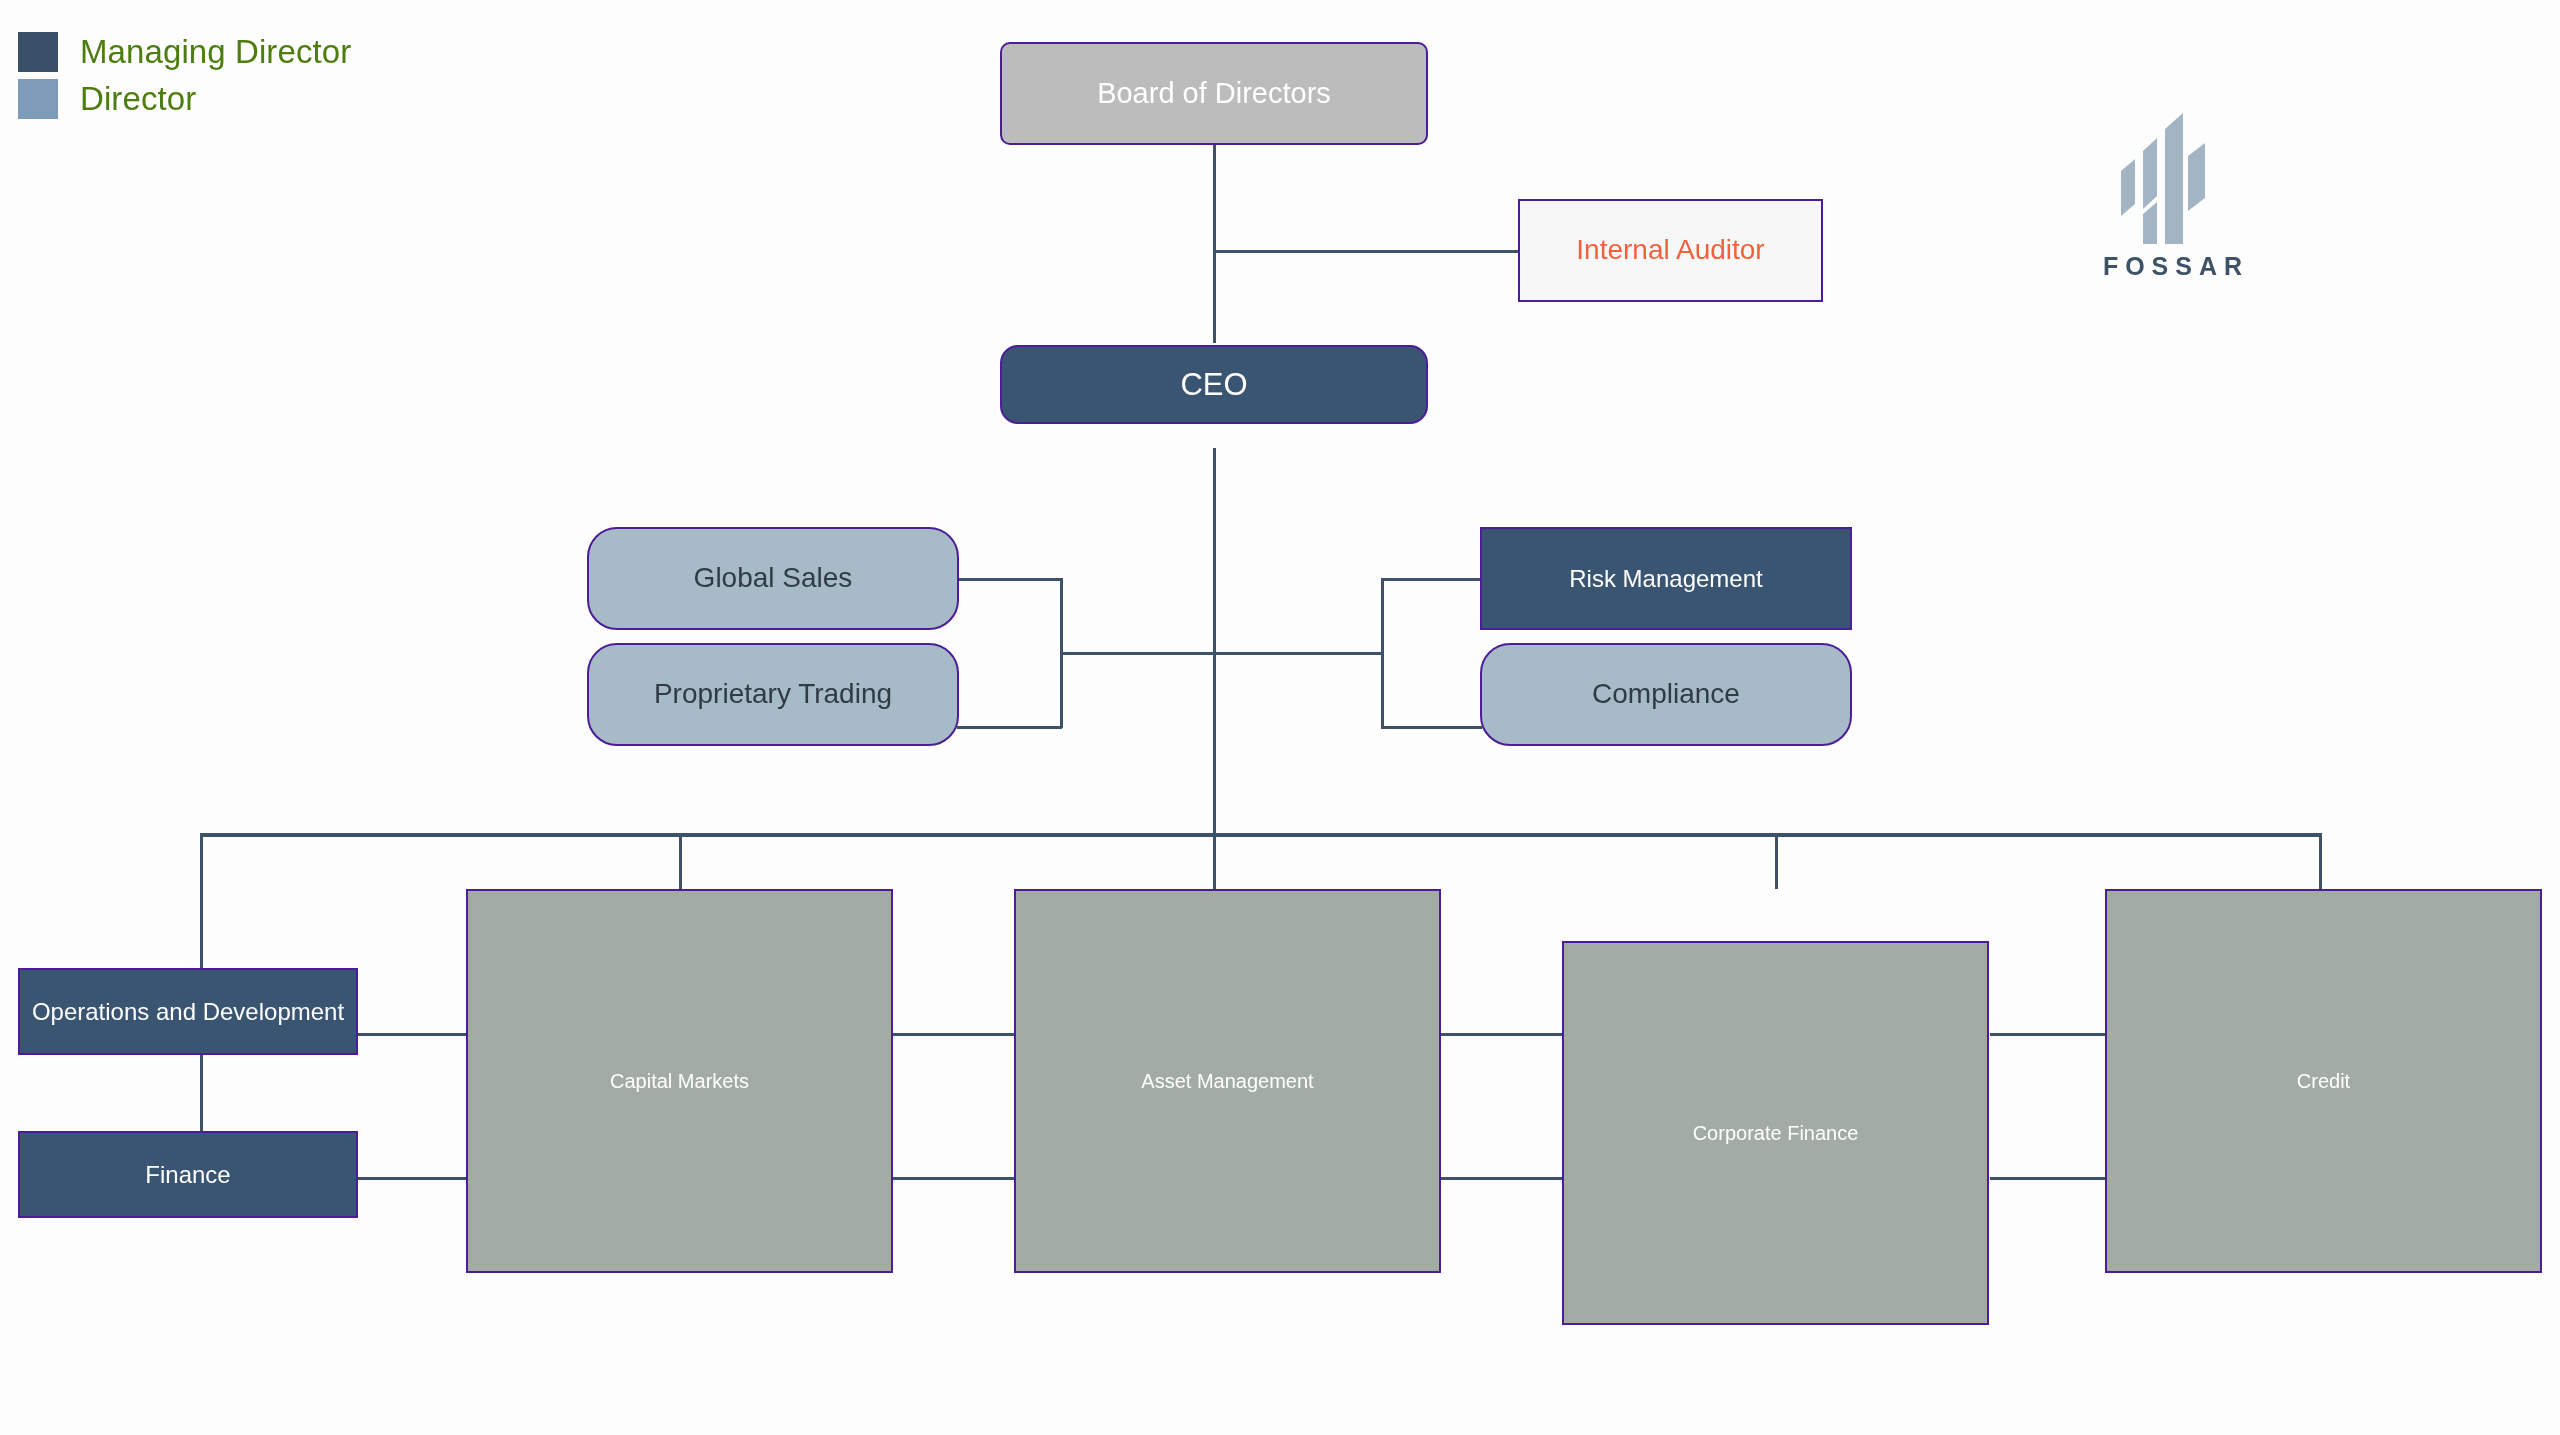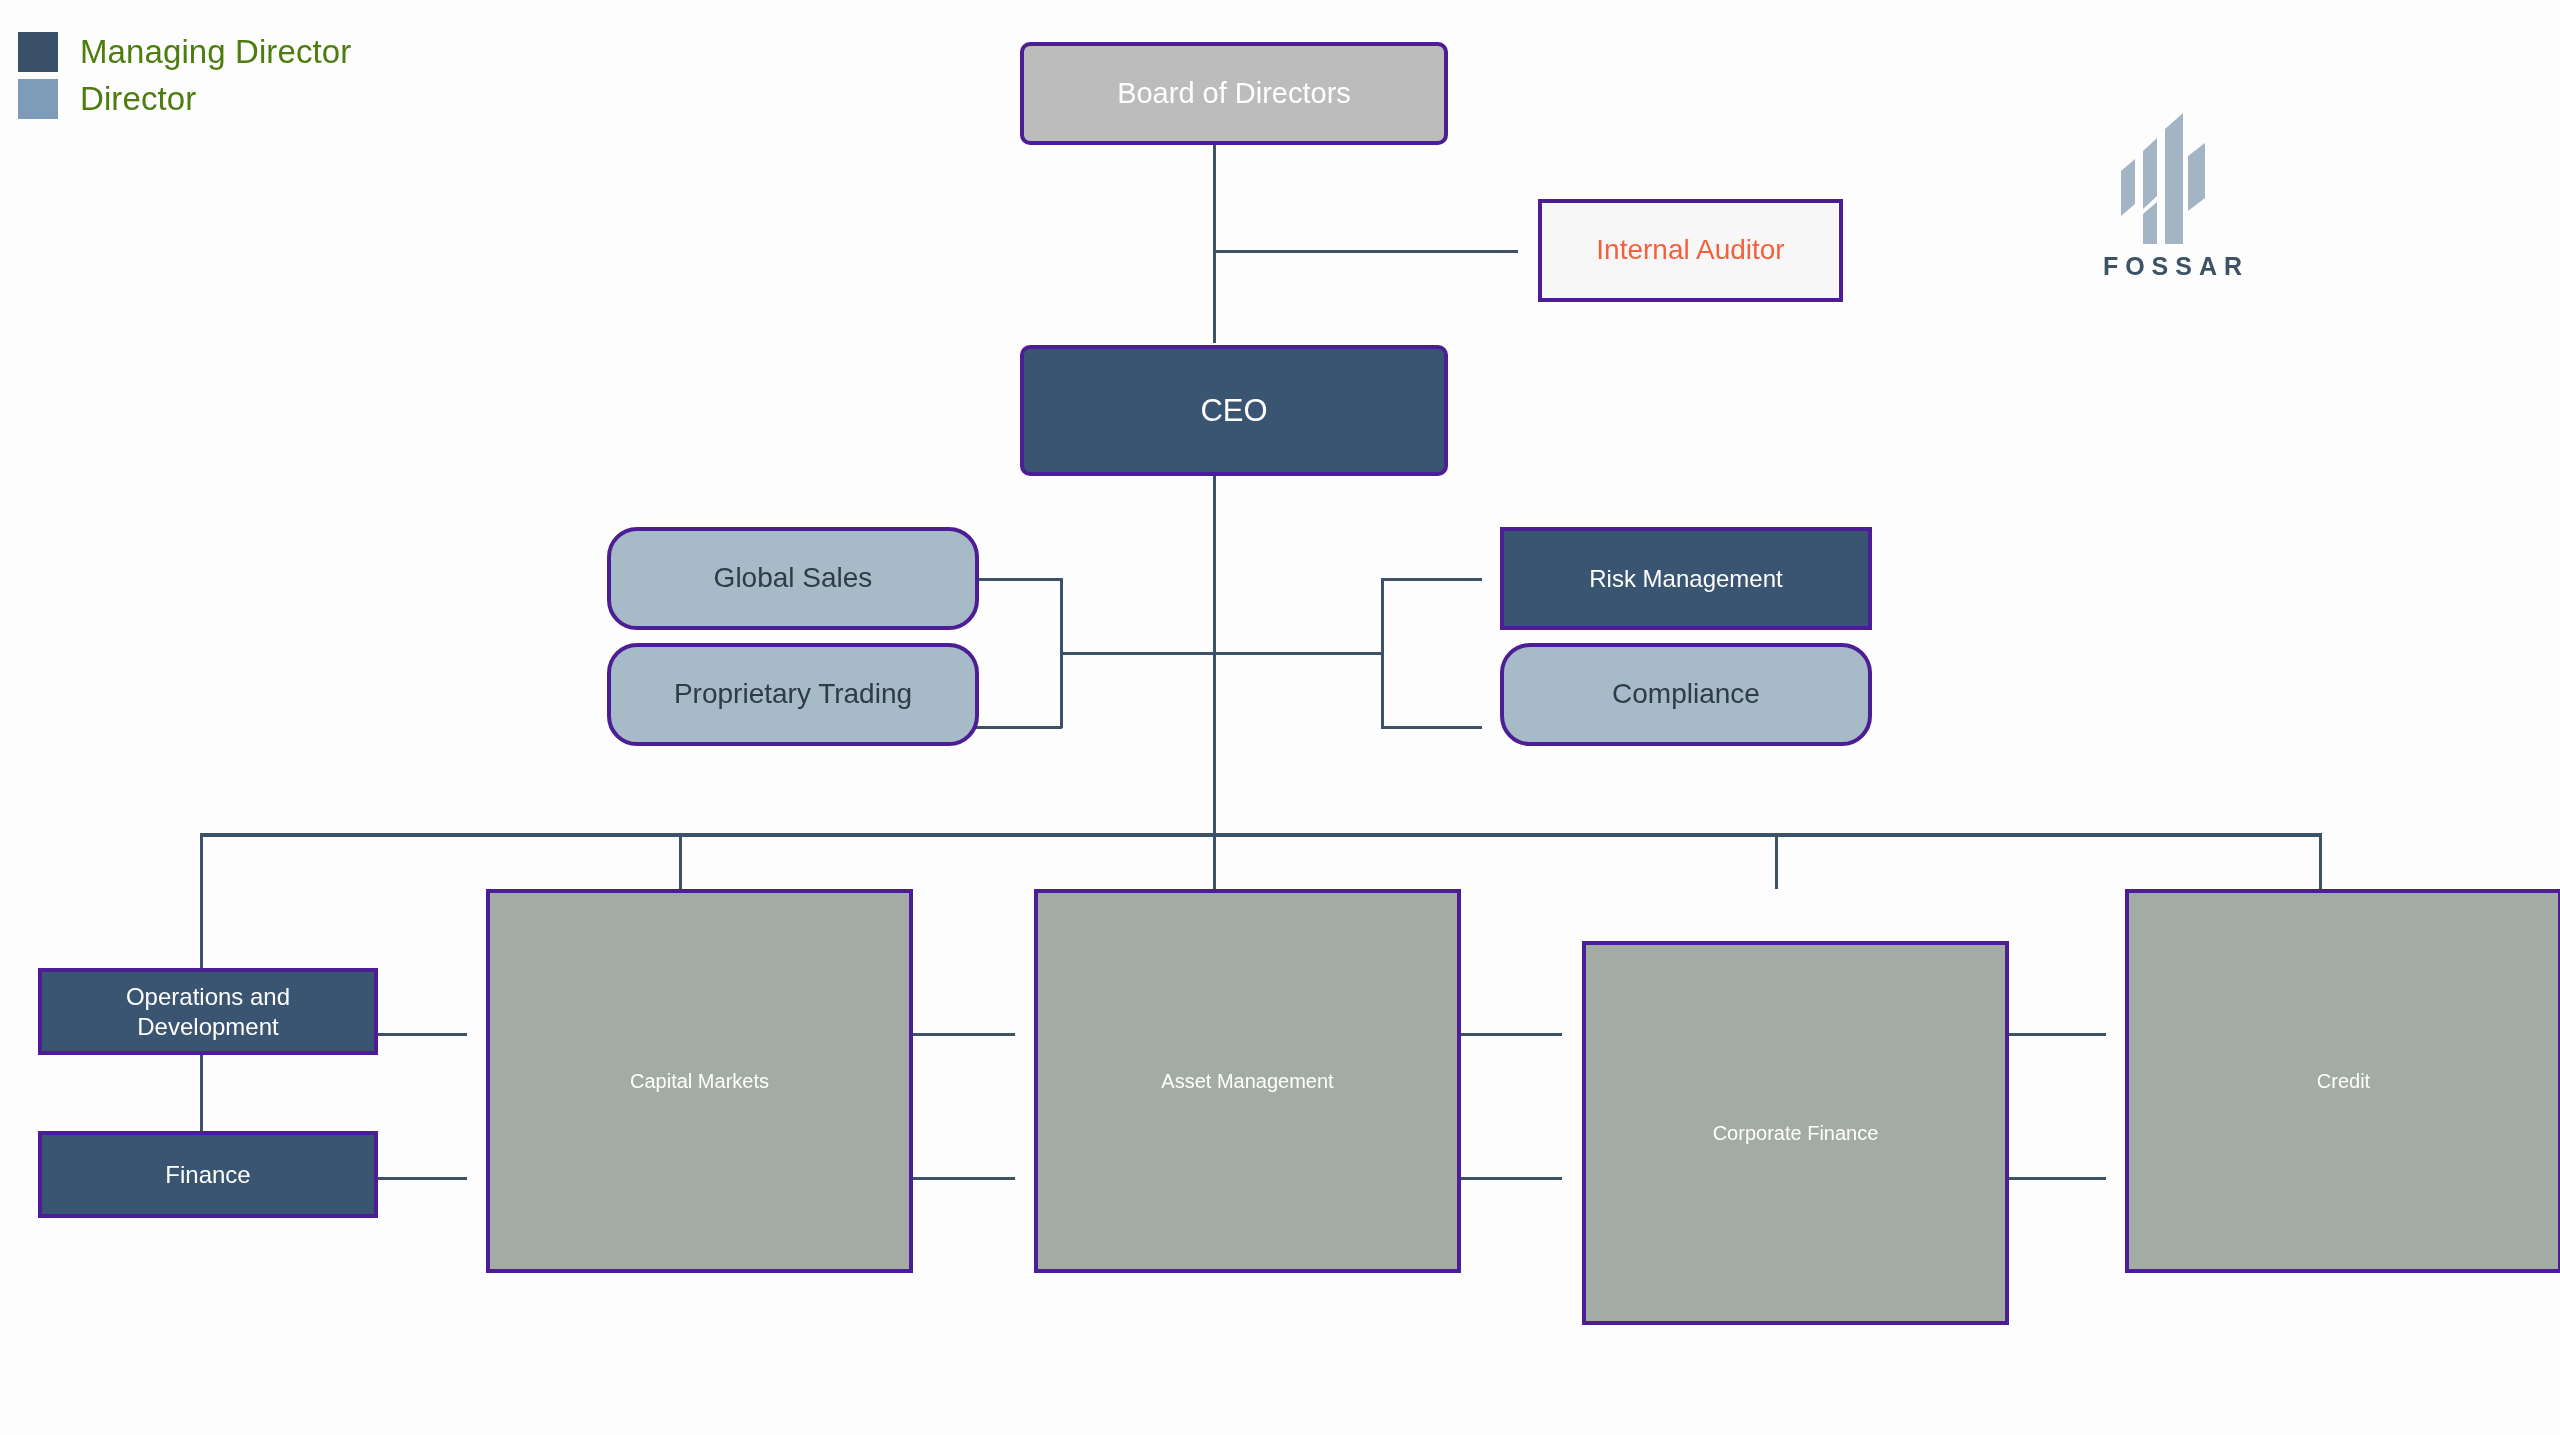--- a/index.html
+++ b/index.html
@@ -44,24 +44,23 @@
   }
 
   
   .node {
     position: absolute;
     box-sizing: border-box;
     display: flex;
     align-items: center;
     justify-content: center;
     text-align: center;
-    border: 4px solid #4c1d95;
+    border: 2px solid #4c1d95;
     line-height: 1.22;
     z-index: 3;
-    margin-left: 20px;
   }
   .node-label { display: block; padding: 0 10px; }
 
   .n-board {
     background: #bcbcbc;
     color: #ffffff;
     border-radius: 10px;
     font-size: 29px;
   }
   .n-ceo {
@@ -190,21 +189,21 @@
   <div class="ln ln-h" style="left:1990px; top:1177px; width:116px;"></div>
 
   <div class="node n-board" style="left:1000px; top:42px; width:428px; height:103px;">
     <span class="node-label">Board of Directors</span>
   </div>
 
   <div class="node n-auditor" style="left:1518px; top:199px; width:305px; height:103px;">
     <span class="node-label">Internal Auditor</span>
   </div>
 
-  <div class="node n-ceo" style="left:1000px; top:345px; width:428px; height:131px;">
+  <div class="node n-ceo" style="left:1000px; top:345px; width:428px; height:79px;border-radius:18px;">
     <span class="node-label">CEO</span>
   </div>
 
   <div class="node n-dir" style="left:587px; top:527px; width:372px; height:103px;">
     <span class="node-label">Global Sales</span>
   </div>
 
   <div class="node n-dir" style="left:587px; top:643px; width:372px; height:103px;">
     <span class="node-label">Proprietary Trading</span>
   </div>

